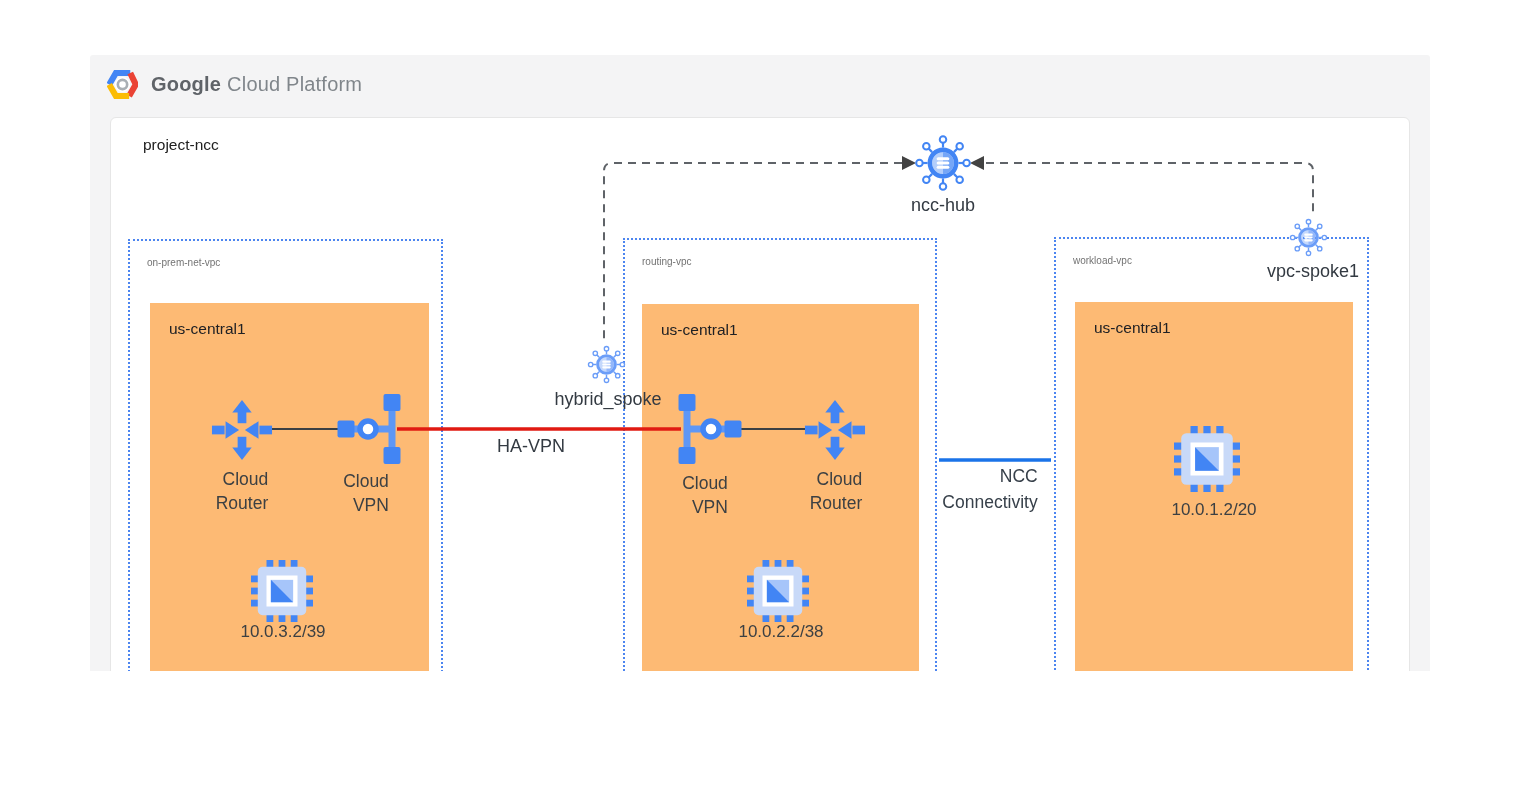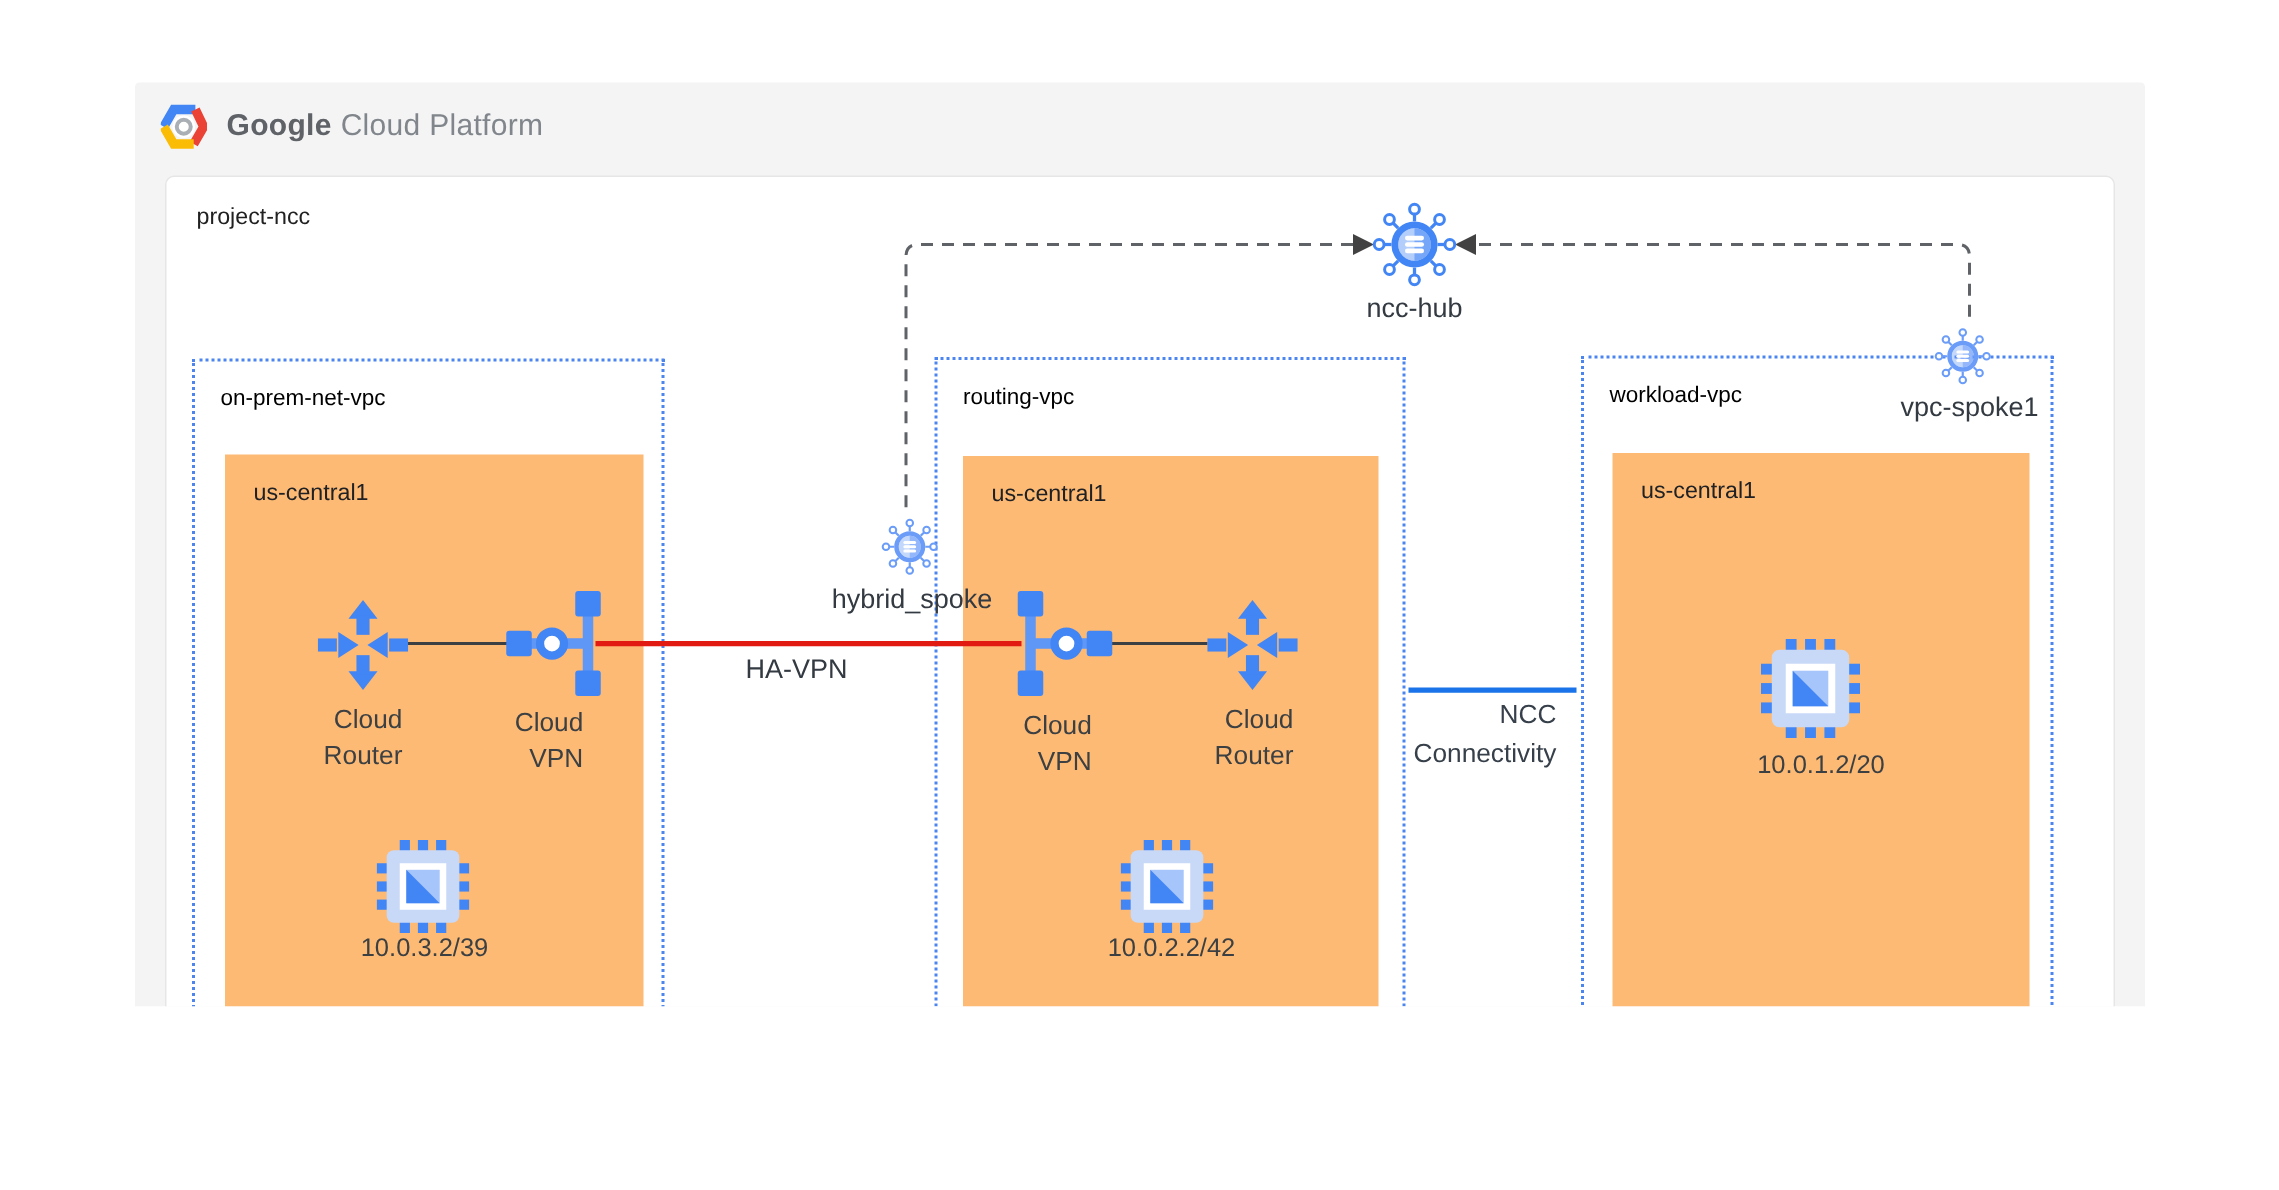--- a/index.html
+++ b/index.html
@@ -11,28 +11,28 @@
   
   .logo-row { position:absolute; left:107px; top:69px; display:flex; align-items:center; }
   .logo-hex { width:31px; height:31px; }
   .brand { margin-left:13px; font-size:20px; letter-spacing:0.2px; }
   .brand-bold { color:#5f6368; font-weight:700; }
   .brand-light { color:#80868b; font-weight:400; margin-left:6px; }
 
   
   .project-box { position:absolute; left:110px; top:117px; width:1300px; height:605px;
                  background:#ffffff; border:1px solid #e6e6e6; border-radius:6px; }
-  .project-label { position:absolute; left:20px; top:18px; font-size:15.5px; color:#212121; }
+  .project-label { position:absolute; left:32px; top:18px; font-size:15.5px; color:#212121; }
 
   
   .vpc-box { position:absolute; border:2px dotted #4c85f0; background:transparent; }
   .vpc-a { left:128px; top:239px; width:315px; height:456px; }
   .vpc-b { left:623px; top:238px; width:314px; height:457px; }
   .vpc-c { left:1054px; top:237px; width:315px; height:456px; }
-  .vpc-name { position:absolute; left:17px; top:16px; font-size:15px; color:#000000; white-space:nowrap; }
+  .vpc-name { position:absolute; left:17px; top:16px; font-size:10px; color:#737373; white-space:nowrap; }
   .region-box { position:absolute; background:#fdba74; }
   .region-a { left:20px; top:62px; width:279px; height:374px; }
   .region-b { left:17px; top:64px; width:277px; height:373px; }
   .region-c { left:19px; top:63px; width:278px; height:375px; }
   .region-name { position:absolute; left:19px; top:17px; font-size:15.5px; color:#202124; white-space:nowrap; }
 
   
   .abs { position:absolute; }
 
   
@@ -232,16 +232,16 @@
   <div class="lbl lbl-device" style="left:242px; top:467px;">Cloud
 Router</div>
   <div class="lbl lbl-device" style="left:366px; top:469px;">Cloud
 VPN</div>
   <div class="lbl lbl-device" style="left:705px; top:471px;">Cloud
 VPN</div>
   <div class="lbl lbl-device" style="left:836px; top:467px;">Cloud
 Router</div>
 
   <div class="lbl lbl-ip" style="left:283px; top:622px;">10.0.3.2/39</div>
-  <div class="lbl lbl-ip" style="left:781px; top:622px;">10.0.2.2/42</div>
+  <div class="lbl lbl-ip" style="left:781px; top:622px;">10.0.2.2/38</div>
   <div class="lbl lbl-ip" style="left:1214px; top:500px;">10.0.1.2/20</div>
 
 </div>
 
 </body></html>

